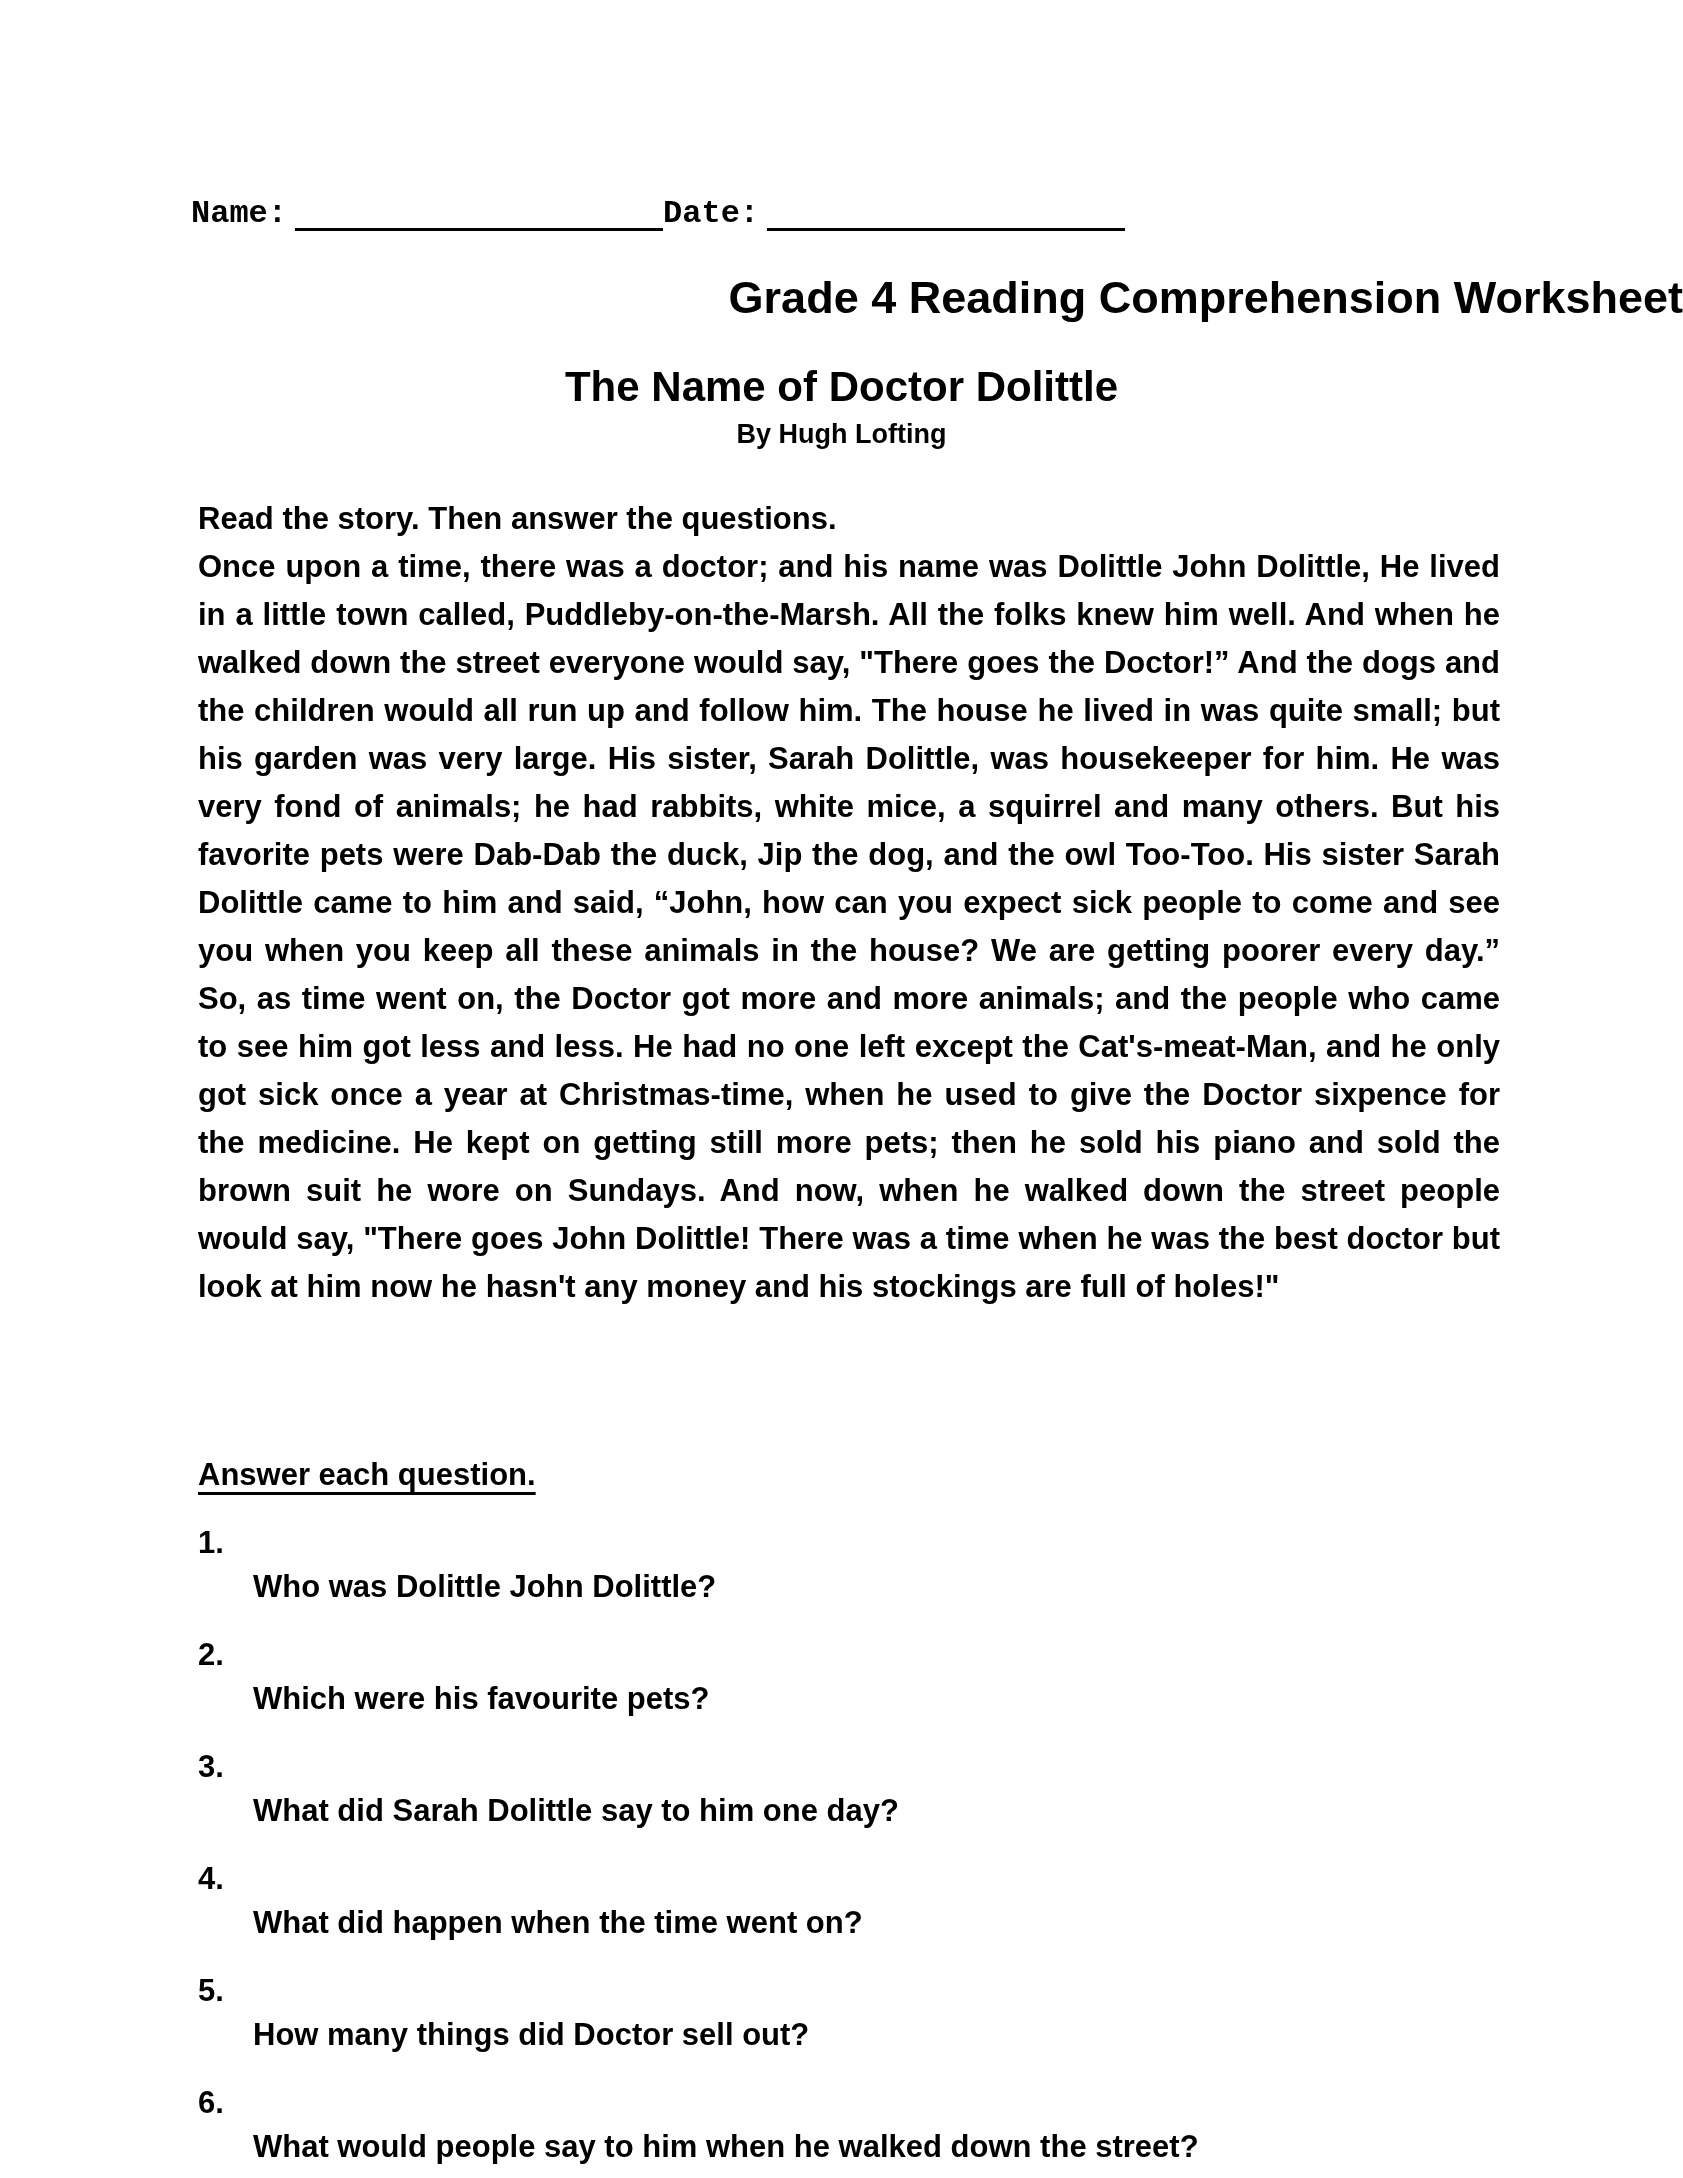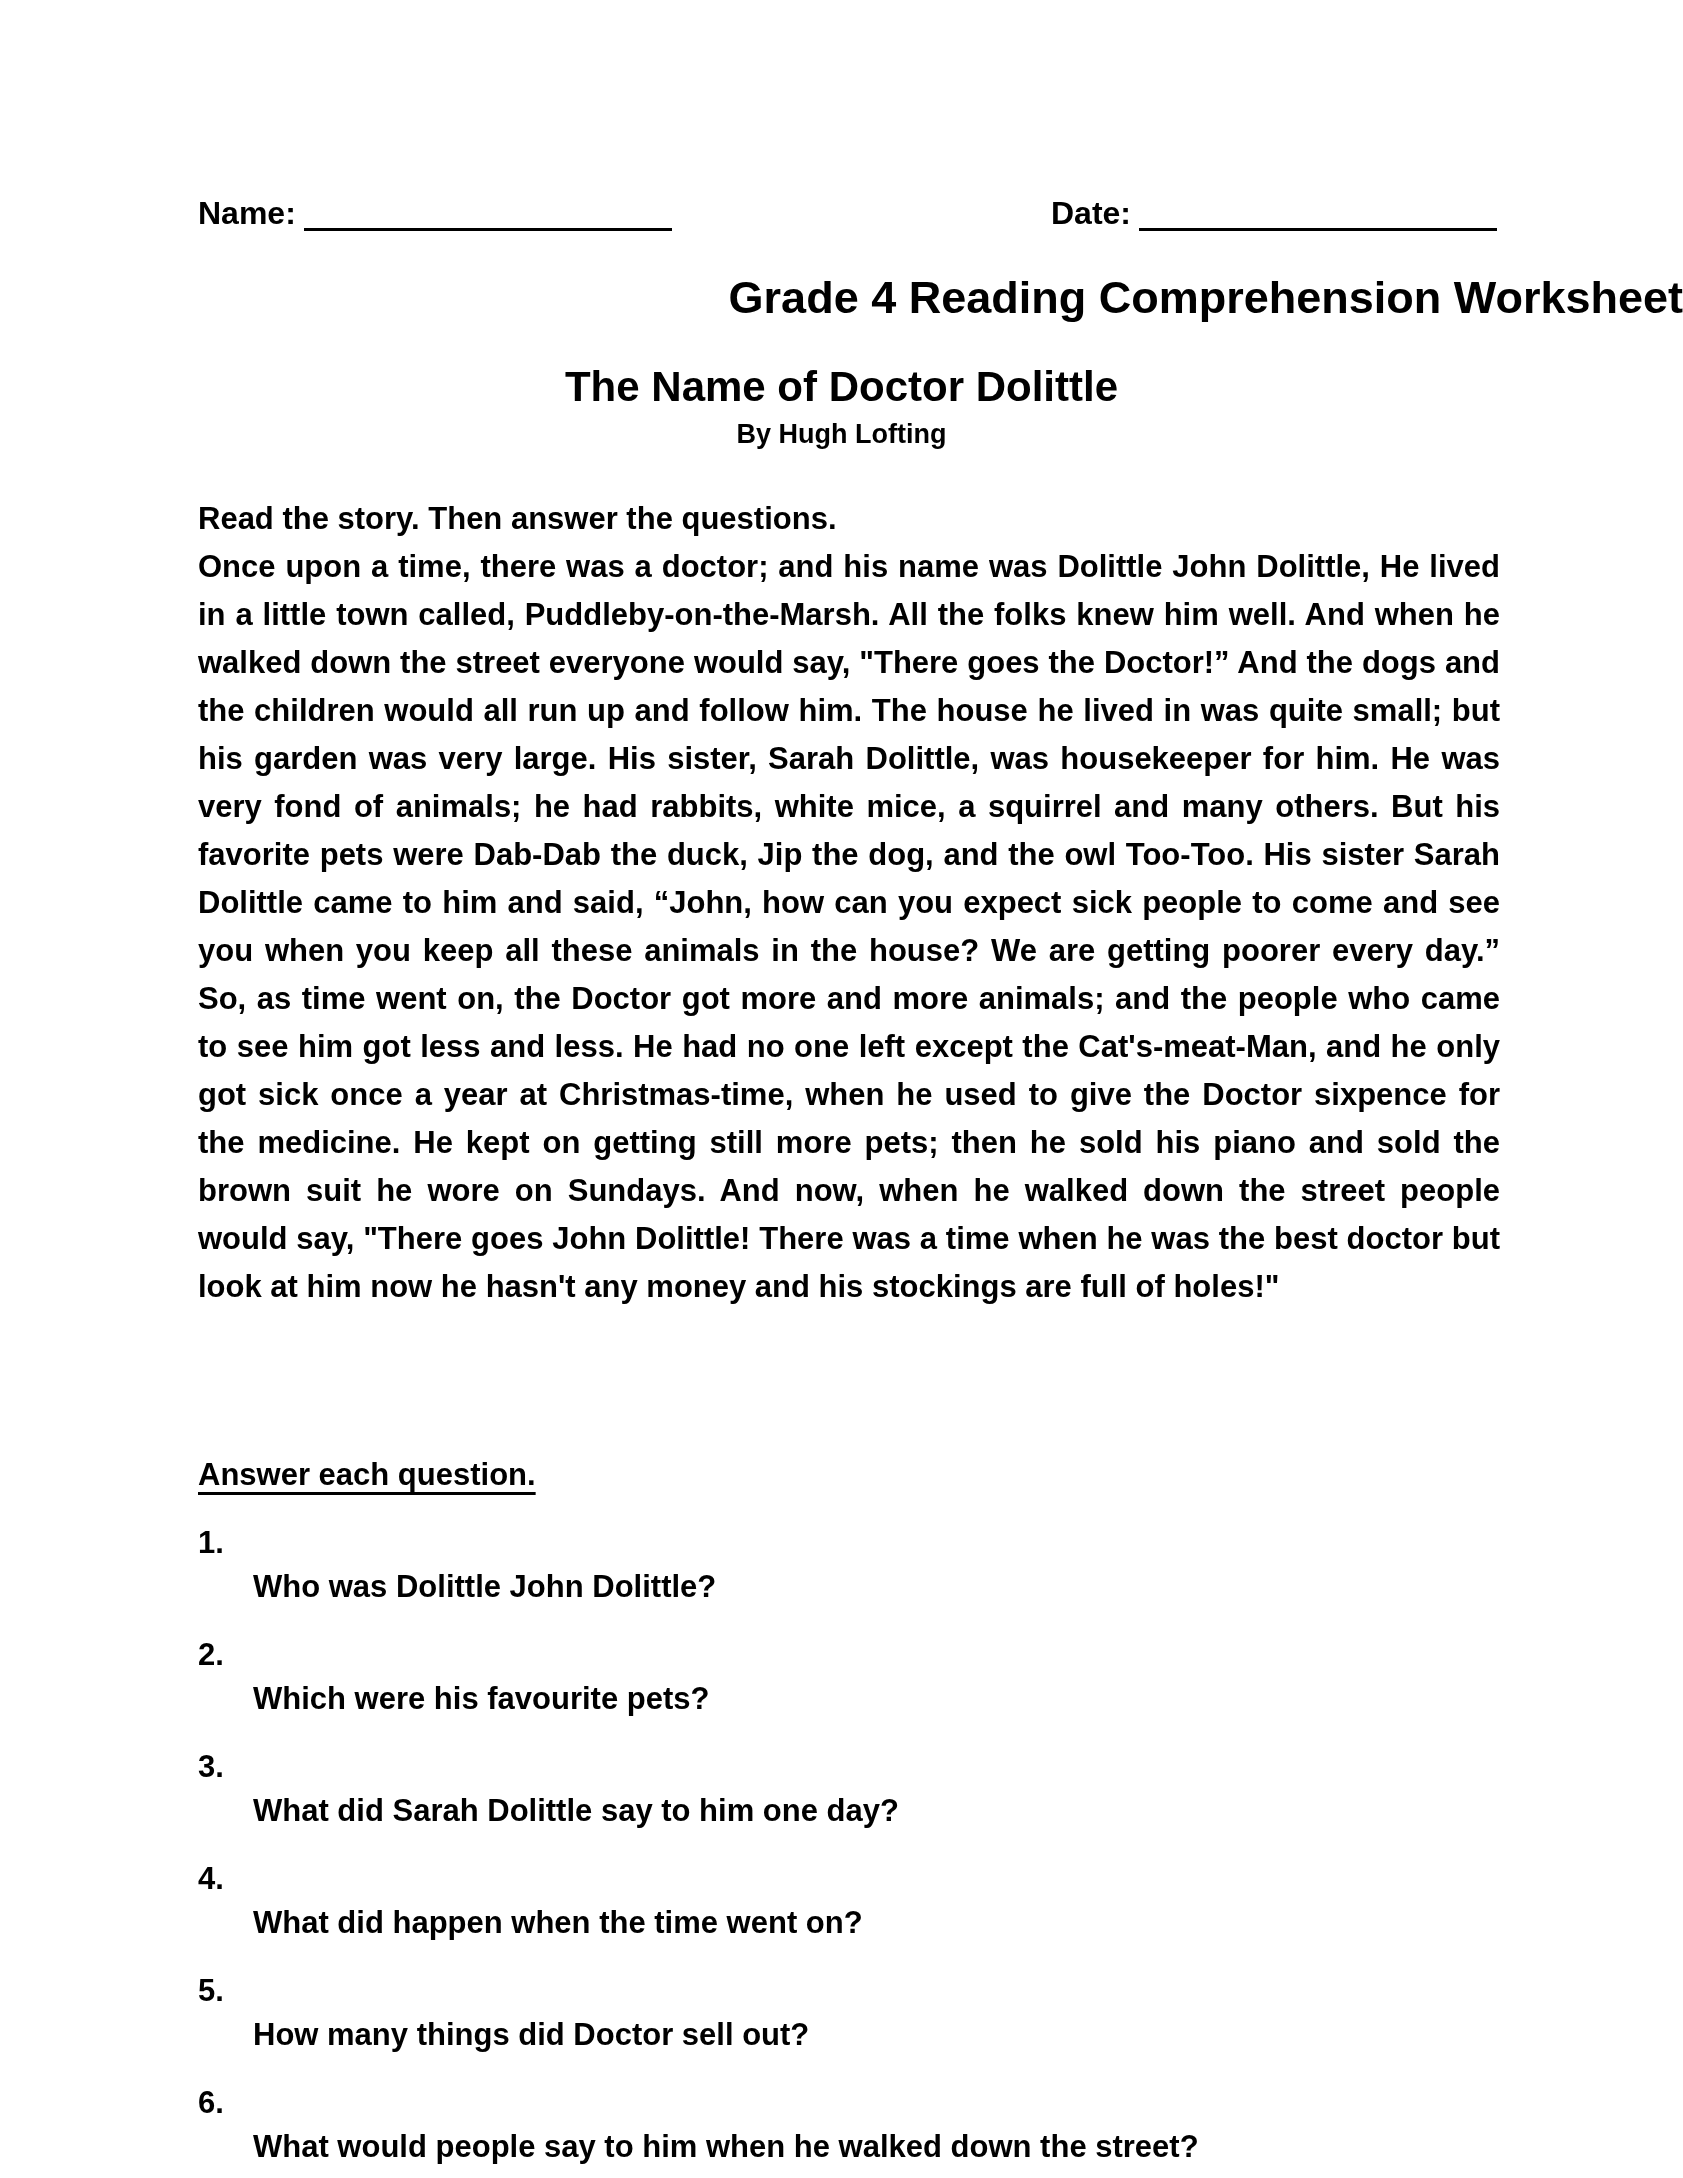--- a/index.html
+++ b/index.html
@@ -13,25 +13,25 @@
     height: 2178px;
     background: #ffffff;
     font-family: "Liberation Sans", sans-serif;
     font-weight: 700;
     color: #000000;
     overflow: hidden;
   }
   .header-row {
     position: absolute;
     top: 194px;
-    left: 198px;
+    left: 191px;
     width: 1299px;
     display: flex;
-    justify-content: space-between;
     align-items: flex-end;
+    font-family: Liberation Mono, monospace;
   }
   .field {
     display: flex;
     align-items: flex-end;
   }
   .field-label {
     font-size: 32px;
     line-height: 1.1;
     white-space: nowrap;
   }

